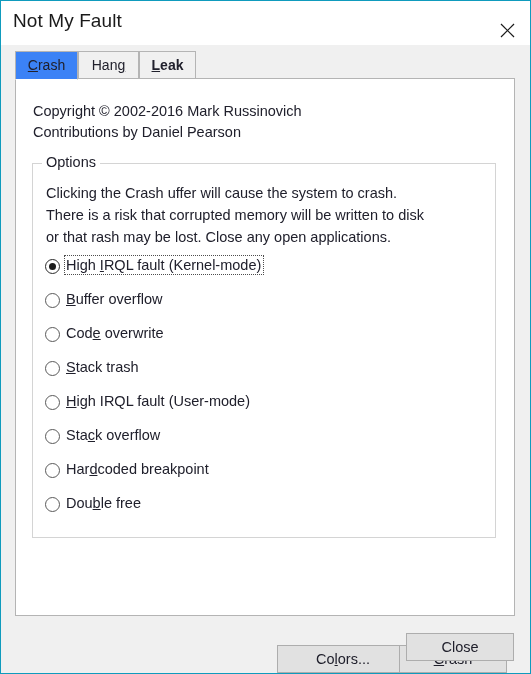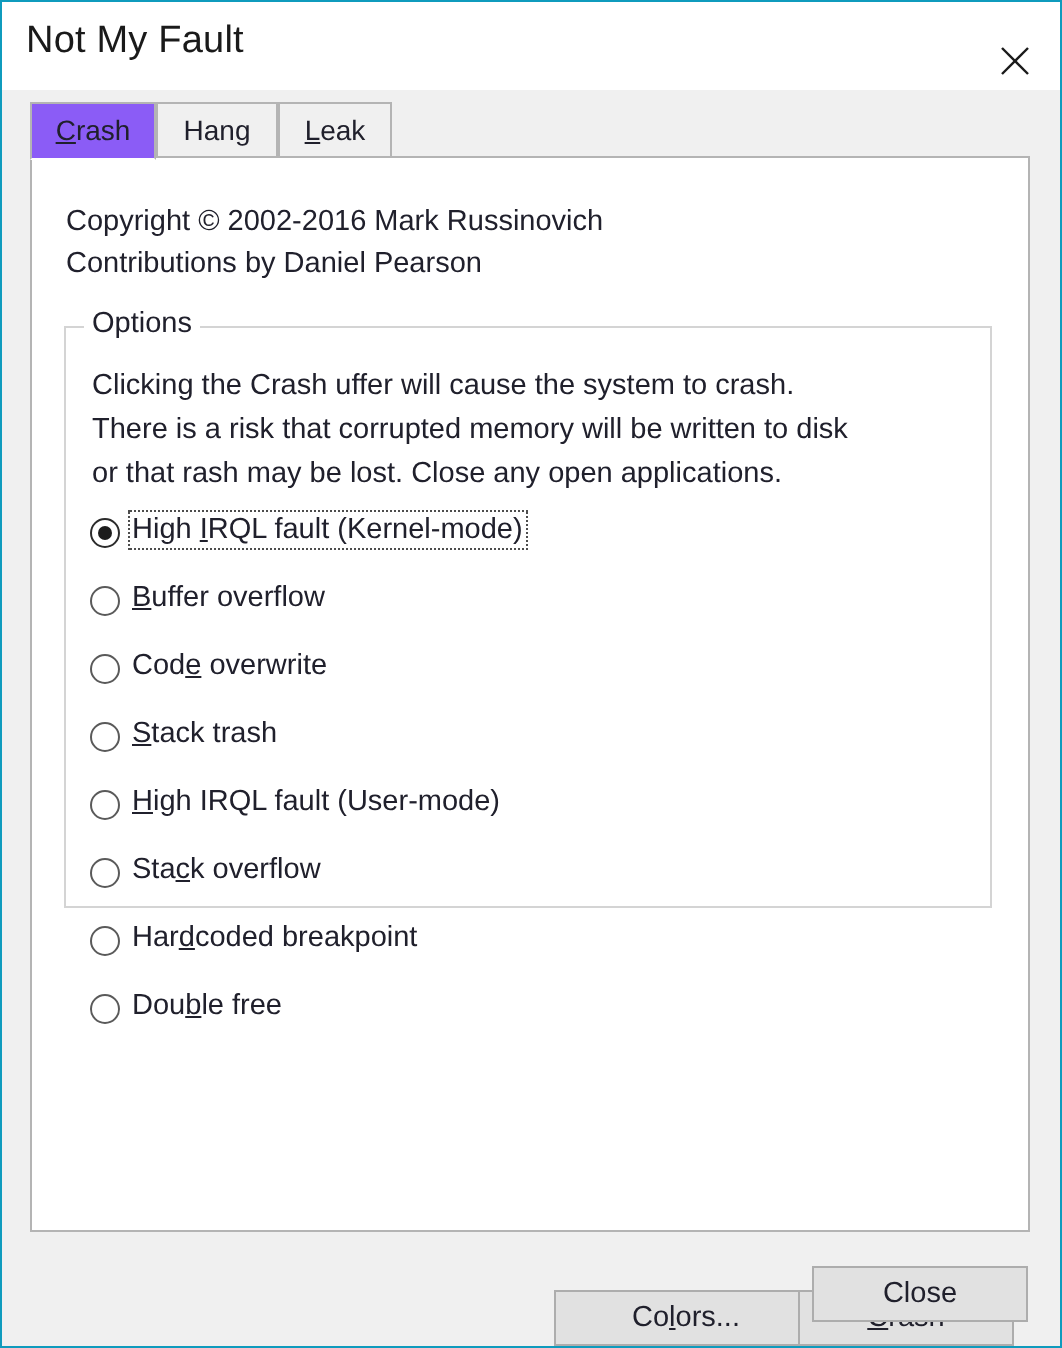--- a/index.html
+++ b/index.html
@@ -74,28 +74,28 @@
     border: 1px solid #b4b4b4;
     background: #f0f0f0;
     font-size: 14px;
     color: #20202c;
     line-height: 26px;
     text-align: center;
     cursor: default;
     white-space: nowrap;
   }
   .tab.active {
-    background: #8b5cf6;
+    background: #3b82f6;
     border-bottom: 1px solid #ffffff;
     z-index: 5;
     height: 29px;
   }
   .tab-crash { left: 0;    width: 63px; }
   .tab-hang  { left: 63px; width: 61px; }
-  .tab-leak  { left: 124px;width: 57px; }
+  .tab-leak  { left: 124px;width: 57px; font-weight: bold; }
 
   
   .tabpage {
     position: absolute;
     left: 14px;
     top: 77px;
     width: 500px;
     height: 538px;
     box-sizing: border-box;
     border: 1px solid #b4b4b4;
@@ -112,21 +112,21 @@
     line-height: 21px;
     white-space: nowrap;
   }
 
   
   .groupbox {
     position: absolute;
     left: 16px;
     top: 84px;
     width: 464px;
-    height: 291px;
+    height: 375px;
     box-sizing: border-box;
     border: 1px solid #d4d4d4;
   }
   .group-legend {
     position: absolute;
     left: 9px;
     top: -10px;
     background: #ffffff;
     padding: 0 4px;
     font-size: 14.5px;

